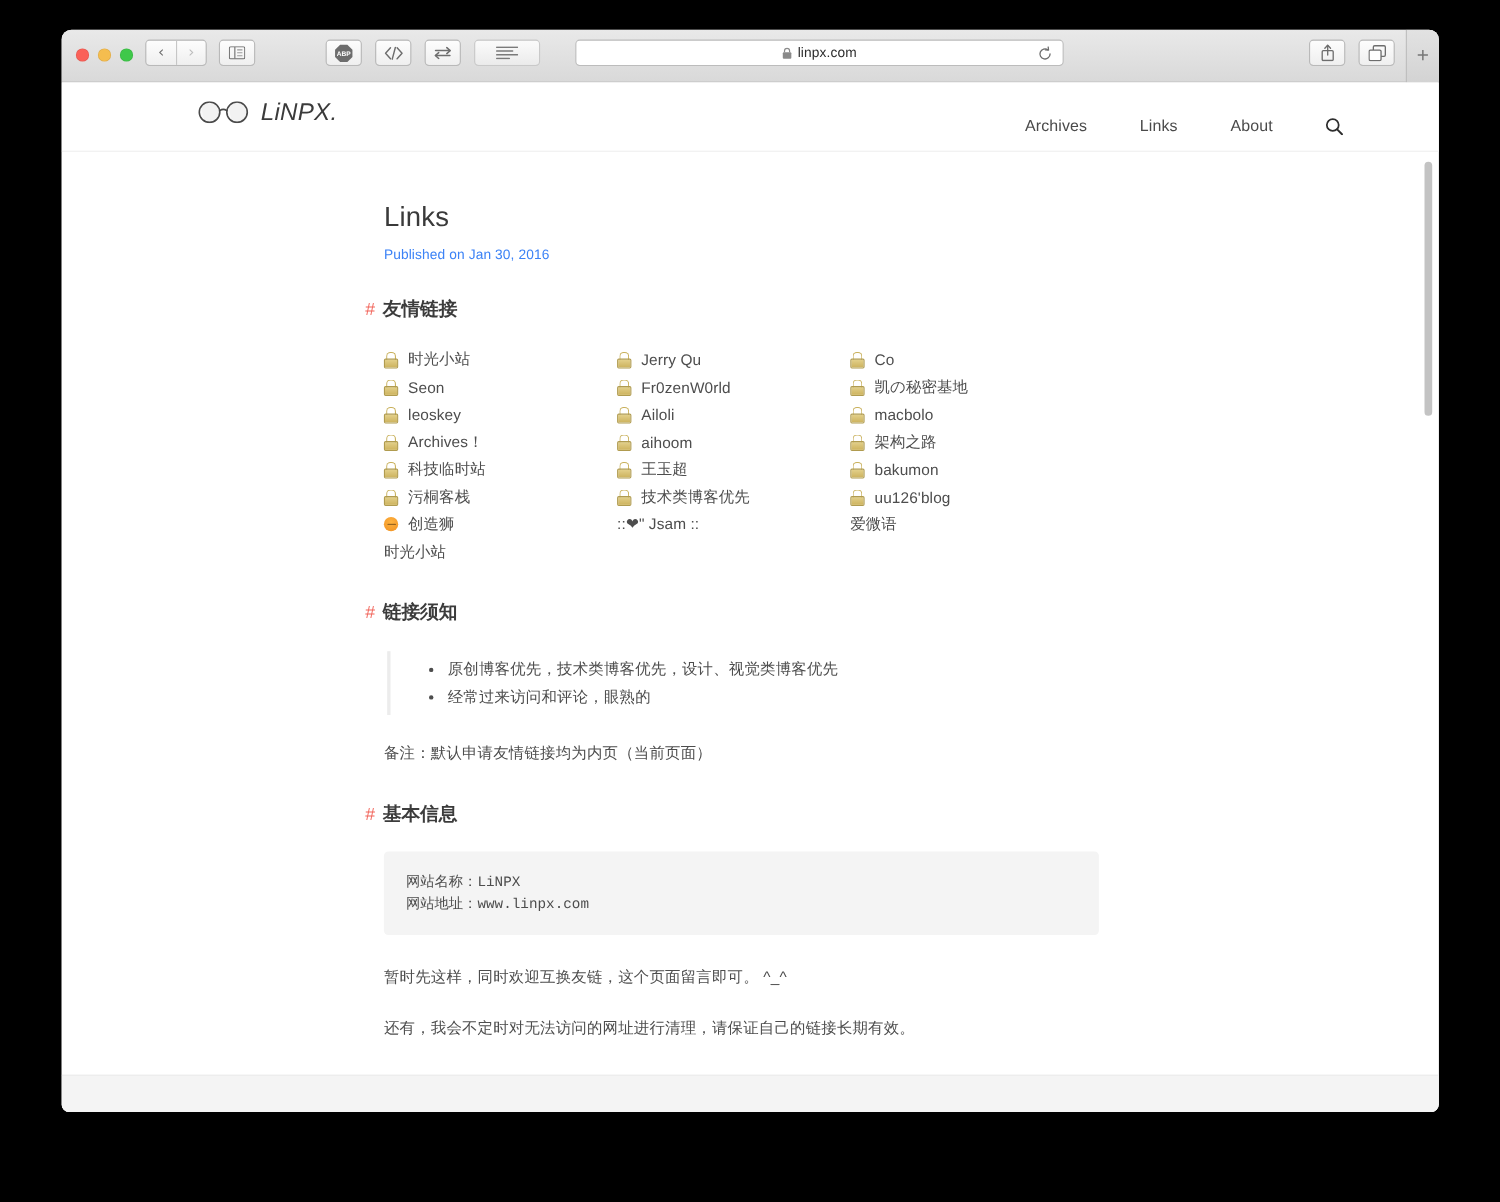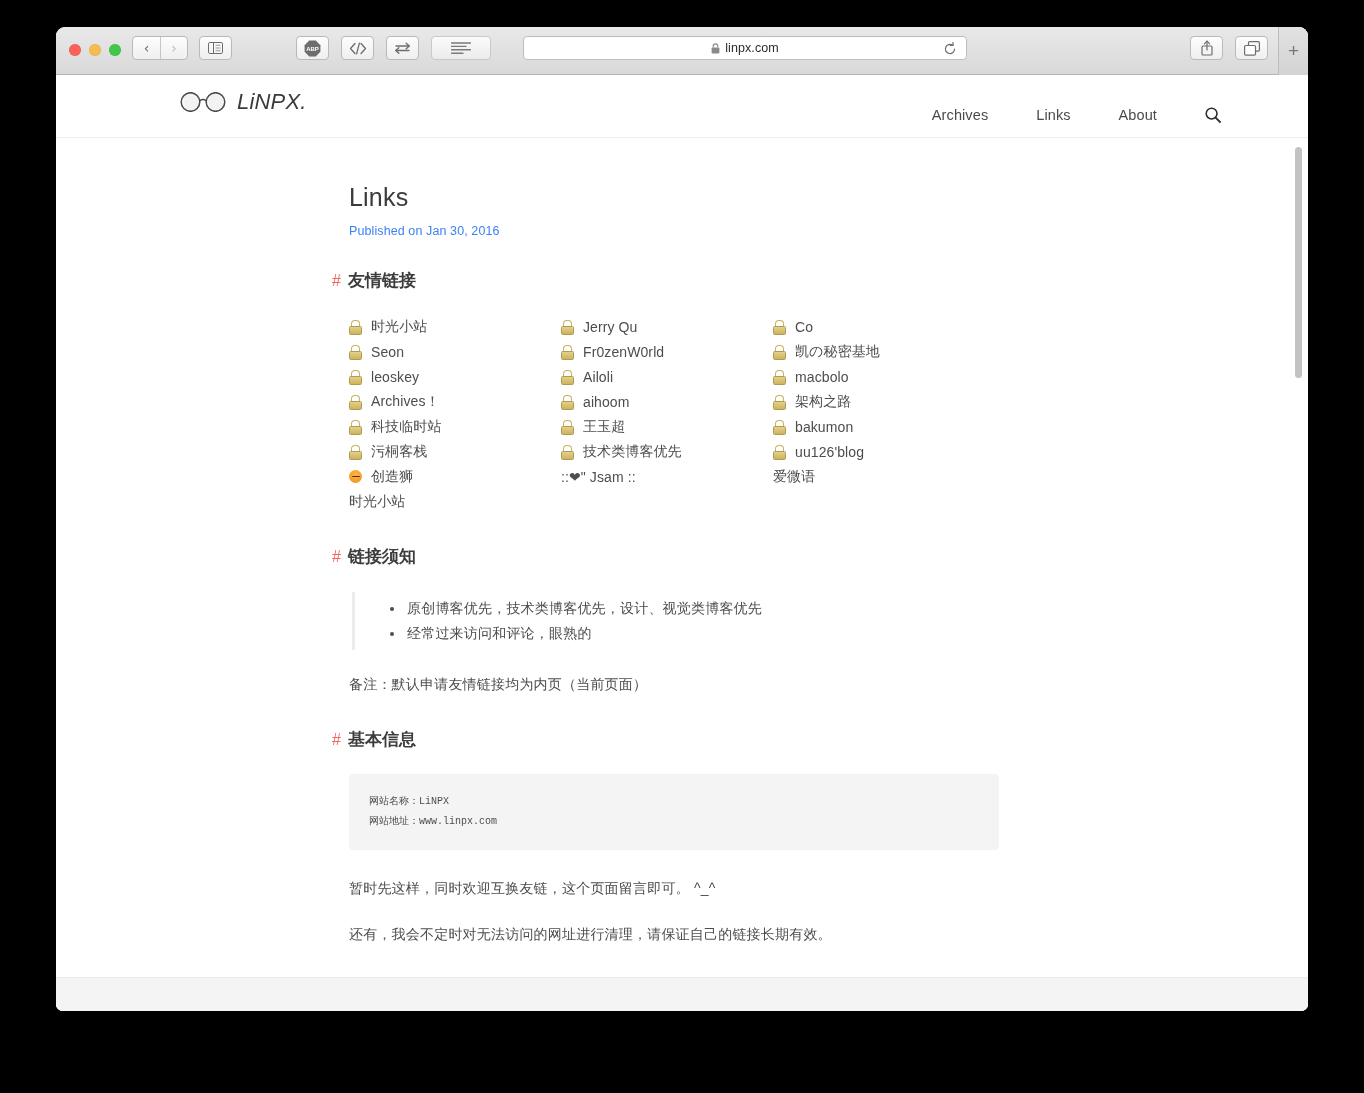--- a/index.html
+++ b/index.html
@@ -292,21 +292,21 @@
   }
 
   
   #info-code {
     margin-top: 23px;
     width: 650px;
     background: #f4f4f4;
     border-radius: 4px;
     padding: 18px 20px;
     font-family: "Liberation Mono", "DejaVu Sans Mono", monospace;
-    font-size: 10px;
+    font-size: 13px;
     line-height: 20px;
     color: #4d4d4d;
     white-space: pre;
   }
 
   
   #page-footer {
     position: absolute;
     left: 0; right: 0; bottom: 0;
     height: 34px;

